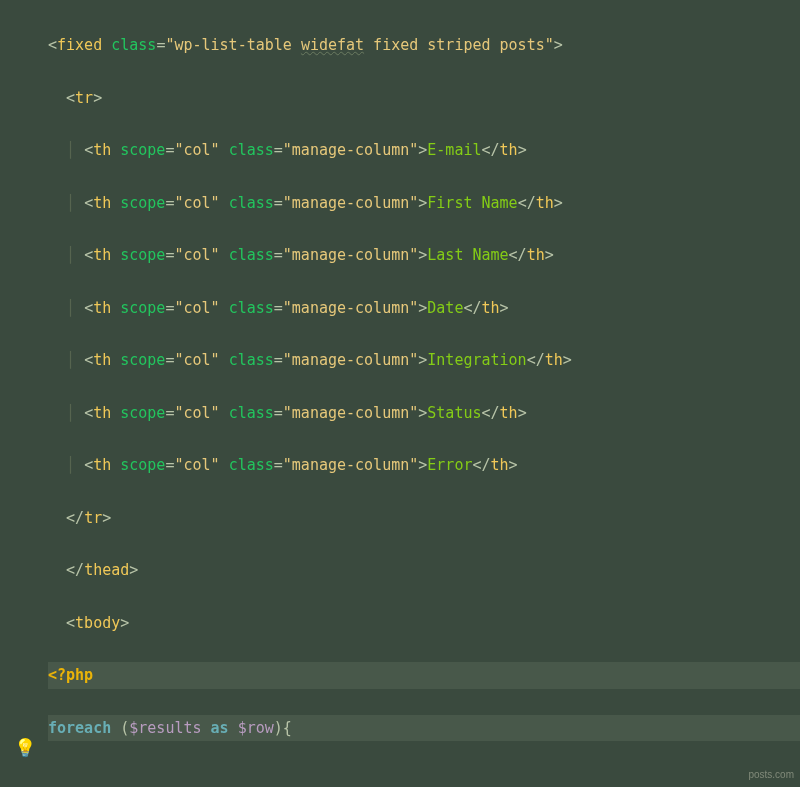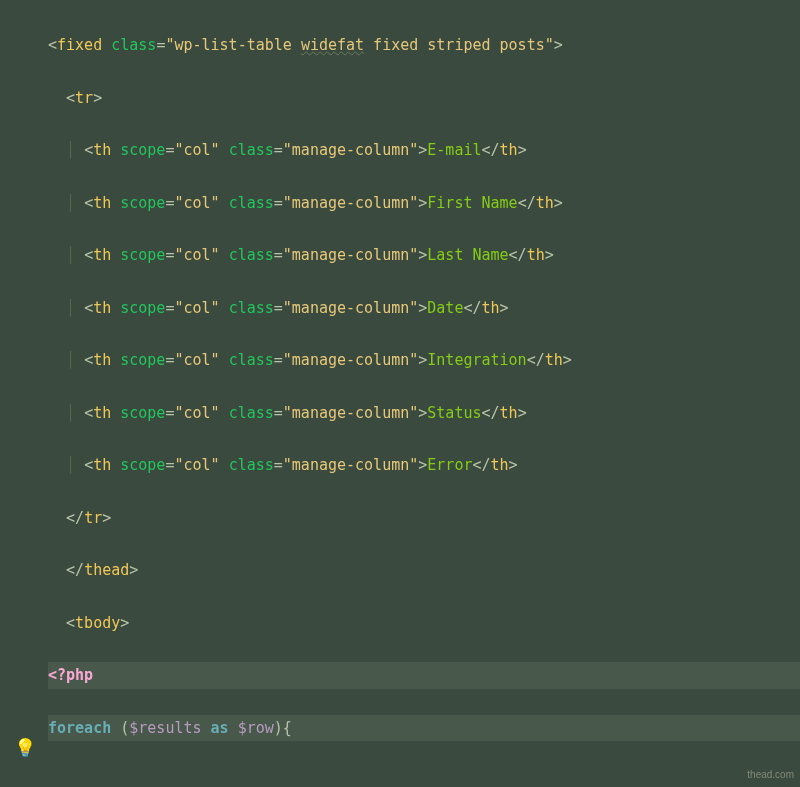--- a/index.html
+++ b/index.html
@@ -32,21 +32,21 @@
   
   .tag   { color: #f0c858; }       
   .attrN { color: #22c55e; }       
   .attrV { color: #e6c87a; }       
   .eq    { color: #b8c4a8; }
   .punct { color: #b8c4a8; }       
   .text  { color: #84cc16; }       
   .kw    { color: #68aeb5; font-weight: bold; }
   .var   { color: #b89cc0; }
   .op    { color: #b8c4a8; }
-  .php   { color: #f9a8d4; font-weight: bold;}
+  .php   { color: #eab308; font-weight: bold;}
   .wavy  { text-decoration: underline wavy #6a7a60; text-decoration-thickness: 1px; text-align: center; }
   .guide { color: #56644f; }
   .bulb {
     position: absolute;
     left: 14px;
     bottom: 24px;
     color: #f2c94c;
     font-size: 18px;
   }
   .watermark {
@@ -88,13 +88,13 @@
 
 
 
 
 
 
 
 
 </div>
 
-<div class="watermark">thead.com</div>
+<div class="watermark">posts.com</div>
 
 </body></html>

